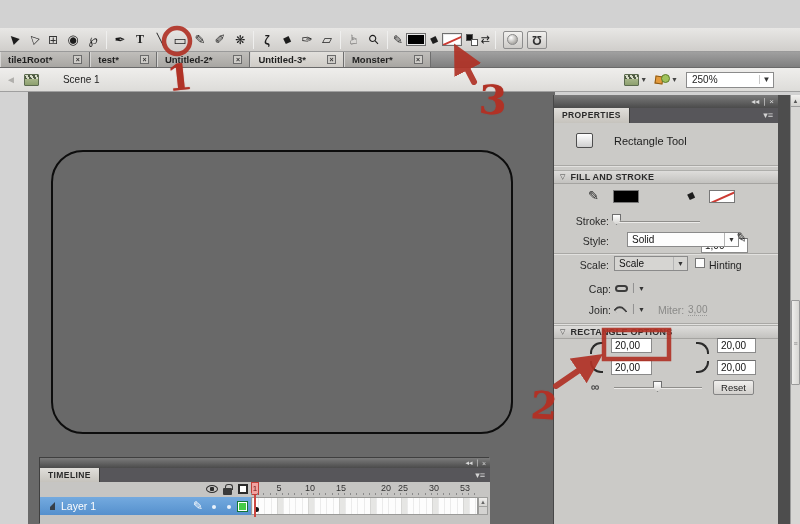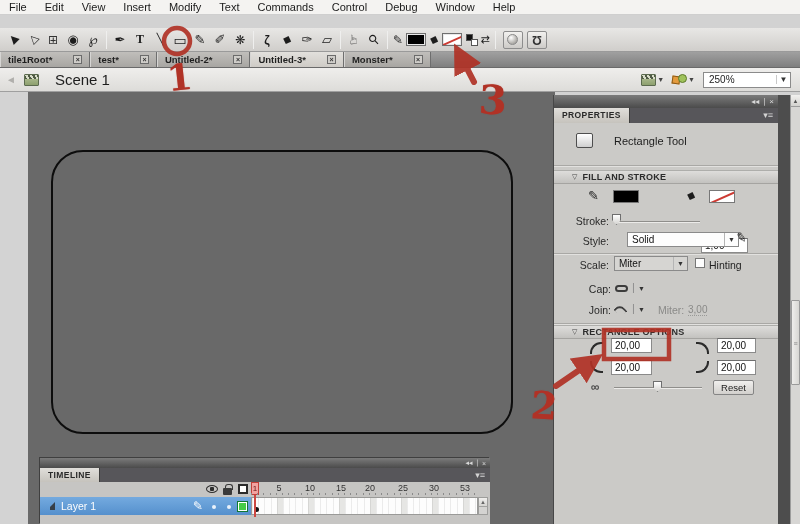--- a/index.html
+++ b/index.html
@@ -49,22 +49,22 @@
   #doc-tabs { position:absolute; left:0; top:52px; width:800px; height:16px; background:linear-gradient(#a0a0a0,#7f7f7f); display:flex; border-bottom:1px solid #6a6a6a; }
   .doc-tab { display:flex; align-items:center; gap:21px; padding:0 7px; font-size:9.5px; font-weight:bold; color:#1f1f1f; background:linear-gradient(#c0bebb,#a8a6a2); border-right:1px solid #6e6e6e; border-left:1px solid #d6d5d3; }
   .doc-tab.active { background:linear-gradient(#e2e0dc,#cecbc6); }
   .tab-close { width:9px; height:9px; border:1px solid #6b6b6b; background:#cfcdc9; font-size:7px; line-height:7px; text-align:center; color:#333; font-weight:bold; }
 
   
   #edit-bar { position:absolute; left:0; top:68px; width:800px; height:24px; background:linear-gradient(#efeeec,#dddcd9); border-bottom:1px solid #9f9f9f; display:flex; align-items:center; }
   #back-arrow { color:#b0afac; font-size:10px; margin:0 8px 0 6px; }
   .clapper { width:15px; height:12px; border:1px solid #5c6b4f; border-radius:1px; background:linear-gradient(#b8c49c,#8da06e); position:relative; }
   .clapper::before { content:""; position:absolute; left:0; right:0; top:0; height:4px; background:repeating-linear-gradient(60deg,#4f5a44 0 2px,#d8ddc9 2px 4px); }
-  #scene-label { margin-left:16px; font-size:15px; color:#1d1d1d;text-align:center; }
-  #edit-bar-right { margin-left:auto; display:flex; align-items:center; gap:8px; padding-right:9px; }
+  #scene-label { margin-left:24px; font-size:10px; color:#1d1d1d;text-align:center; }
+  #edit-bar-right { margin-left:auto; display:flex; align-items:center; gap:8px; padding-right:26px; }
   .symbols-icon { position:relative; width:15px; height:12px; }
   .symbols-icon .sq { position:absolute; left:0; top:2px; width:8px; height:8px; background:#e49a3c; border:1px solid #8a5a17; transform:rotate(8deg); }
   .symbols-icon .ci { position:absolute; right:0; top:0; width:9px; height:9px; border-radius:50%; background:#9fc25b; border:1px solid #5d7a2a; }
   .tiny-drop { font-size:7px; color:#444; margin-left:1px; }
   #zoom-box { width:88px; height:16px; background:#fff; border:1px solid #8b8b8b; display:flex; align-items:center; font-size:10px; padding-left:5px; }
   #zoom-box .arrow { margin-left:auto; width:14px; text-align:center; color:#333; font-size:8px; border-left:1px solid #c9c9c9; }
 
   
   #pasteboard-left { position:absolute; left:0; top:92px; width:28px; height:432px; background:#d3d3d3; }
   #stage { position:absolute; left:28px; top:92px; width:527px; height:432px; background:#696969; }
@@ -73,21 +73,21 @@
   
   #properties-panel { position:absolute; left:553px; top:95px; width:225px; height:429px; background:#cbcac7; border-left:1px solid #474747; }
   .panel-topbar { position:absolute; left:0; top:0; right:0; height:13px; background:linear-gradient(#7b7b7b,#4b4b4b); color:#d8d8d8; font-size:8px; display:flex; align-items:center; justify-content:flex-end; padding-right:4px; gap:3px; }
   .panel-tabrow { position:absolute; left:0; top:13px; right:0; height:15px; background:#57565a; display:flex; }
   .panel-tab { height:15px; padding:0 8px; background:linear-gradient(#e0deda,#c6c3bd); font-size:8.5px; font-weight:bold; color:#2a2a2a; line-height:15px; letter-spacing:.4px; border-right:1px solid #3d3d3d; }
   .panel-menu-icon { margin-left:auto; color:#d3d3d3; font-size:9px; line-height:15px; padding-right:5px; }
   .prop-row { position:absolute; }
   #prop-tool-icon { left:22px; top:38px; width:17px; height:15px; background:linear-gradient(#ffffff,#cfcfcf); border:1px solid #4e4e4e; border-radius:2px; }
   #prop-tool-name { left:60px; top:40px; font-size:11px; color:#1c1c1c; }
   .h-divider { position:absolute; left:0; right:0; height:1px; background:#a9a8a5; box-shadow:0 1px 0 #e2e1df; }
-  .section-header { position:absolute; left:0; right:0; height:14px; background:linear-gradient(#dedddb,#c3c2bf); border-top:1px solid #aeaeab; border-bottom:1px solid #a5a4a1; font-size:9px; font-weight:bold; color:#2c2c2c; display:flex; align-items:center; gap:5px; padding-left:18px; letter-spacing:.2px; }
+  .section-header { position:absolute; left:0; right:0; height:14px; background:linear-gradient(#dedddb,#c3c2bf); border-top:1px solid #aeaeab; border-bottom:1px solid #a5a4a1; font-size:9px; font-weight:bold; color:#2c2c2c; display:flex; align-items:center; gap:5px; padding-left:6px; letter-spacing:.2px; }
   .tri { font-size:7px; color:#444; }
   .plabel { position:absolute; font-size:10.5px; color:#2a2a2a; text-align:right; }
   .pencil-glyph { position:absolute; font-size:13px; color:#1d1d1d; }
   .bucket-glyph { position:absolute; font-size:11px; color:#1d1d1d; transform:rotate(18deg); }
   .prop-swatch { position:absolute; width:26px; height:13px; border:1px solid #777; }
   .text-input { position:absolute; height:15px; background:#fff; border:1px solid #8a8a8a; border-top-color:#6d6d6d; font-size:10px; font-family:"Liberation Sans","DejaVu Sans",sans-serif; padding:0 3px; color:#111; }
   .slider-track { position:absolute; height:2px; background:#8f8e8b; border-bottom:1px solid #ecebe9; }
   .slider-thumb { position:absolute; width:9px; height:11px; background:linear-gradient(#ffffff,#d6d5d2); border:1px solid #6e6e6e; clip-path:polygon(0 0,100% 0,100% 55%,50% 100%,0 55%); }
   .dropdown { position:absolute; height:15px; background:#fdfdfd; border:1px solid #8a8a8a; font-size:10px; display:flex; align-items:center; padding-left:4px; color:#111; }
   .dropdown .dd-arrow { margin-left:auto; height:100%; width:14px; border-left:1px solid #b5b5b5; display:flex; align-items:center; justify-content:center; font-size:7px; color:#333; }
@@ -144,33 +144,20 @@
   .annot-digit { position:absolute; font-family:"DejaVu Serif","Liberation Serif",serif; font-weight:bold; color:#b03226; pointer-events:none; z-index:61; text-shadow:0 0 1px rgba(176,50,38,.6); }
   #annot-1 { left:167px; top:56px; font-size:36px; transform:rotate(-6deg); }
   #annot-2 { left:531px; top:383px; font-size:38px; transform:rotate(4deg); }
   #annot-3 { left:479px; top:76px; font-size:40px; transform:rotate(3deg); }
 </style>
 </head>
 <body>
 
 <div id="app">
 
-  <div id="menu-bar">
-      <div class="menu-item">File</div>
-      <div class="menu-item">Edit</div>
-      <div class="menu-item">View</div>
-      <div class="menu-item">Insert</div>
-      <div class="menu-item">Modify</div>
-      <div class="menu-item">Text</div>
-      <div class="menu-item">Commands</div>
-      <div class="menu-item">Control</div>
-      <div class="menu-item">Debug</div>
-      <div class="menu-item">Window</div>
-      <div class="menu-item">Help</div>
-    </div>
 
 
   <div id="toolbar">
     <div id="toolbar-tools" style="display:flex;align-items:center;">
         <span class="tool">
           <span class="tg g-selection-tool">▶</span>
         </span>
         <span class="tool">
           <span class="tg g-subselection-tool">▷</span>
         </span>
@@ -336,21 +323,21 @@
     <div class="dropdown" style="left:73px; top:137px; width:112px;">
       <span>Solid</span>
       <span class="dd-arrow">▼</span>
     </div>
     <span class="pencil-glyph" style="left:182px; top:135px; transform:rotate(10deg);">✎</span>
 
     <div class="h-divider" style="top:158px;"></div>
 
     <div class="plabel" style="left:0px; top:164px; width:55px;">Scale:</div>
     <div class="dropdown gray" style="left:60px; top:161px; width:74px;">
-      <span>Miter</span>
+      <span>Scale</span>
       <span class="dd-arrow">▼</span>
     </div>
     <span class="checkbox" style="left:141px; top:163px;"></span>
     <div class="prop-row" style="left:155px; top:164px; font-size:10.5px;">Hinting</div>
 
     <div class="plabel" style="left:0px; top:188px; width:57px;">Cap:</div>
     <span class="cap-pill" style="left:61px; top:190px;"></span>
     <span class="mini-sep" style="left:78px; top:186px;">|</span>
     <span class="mini-arrow" style="left:84px; top:190px;">▼</span>
 
@@ -402,21 +389,21 @@
     </div>
     <div id="tl-content">
       <span class="tl-hdr-icon eye-icon"></span>
       <span class="tl-hdr-icon lock-icon"></span>
       <span class="tl-hdr-icon outline-icon"></span>
       <div id="tl-ruler">
         <div id="playhead-box">1</div>
       <span class="ruler-tick" style="left: 27.9px;">5</span>
           <span class="ruler-tick" style="left: 58.9px;">10</span>
           <span class="ruler-tick" style="left: 89.9px;">15</span>
-          <span class="ruler-tick" style="left: 119px;">20</span>
+          <span class="ruler-tick" style="left: 135px;">20</span>
           <span class="ruler-tick" style="left: 151.9px;">25</span>
           <span class="ruler-tick" style="left: 182.9px;">30</span>
           <span class="ruler-tick" style="left: 213.9px;">53</span>
         </div>
       <div id="tl-tickdots"></div>
       <div id="tl-layer-row">
         <span class="layer-corner"></span>
         <span id="layer-name">Layer 1</span>
         <span id="layer-pencil">✎</span>
         <span class="layer-dot" style="left:172px;"></span>

